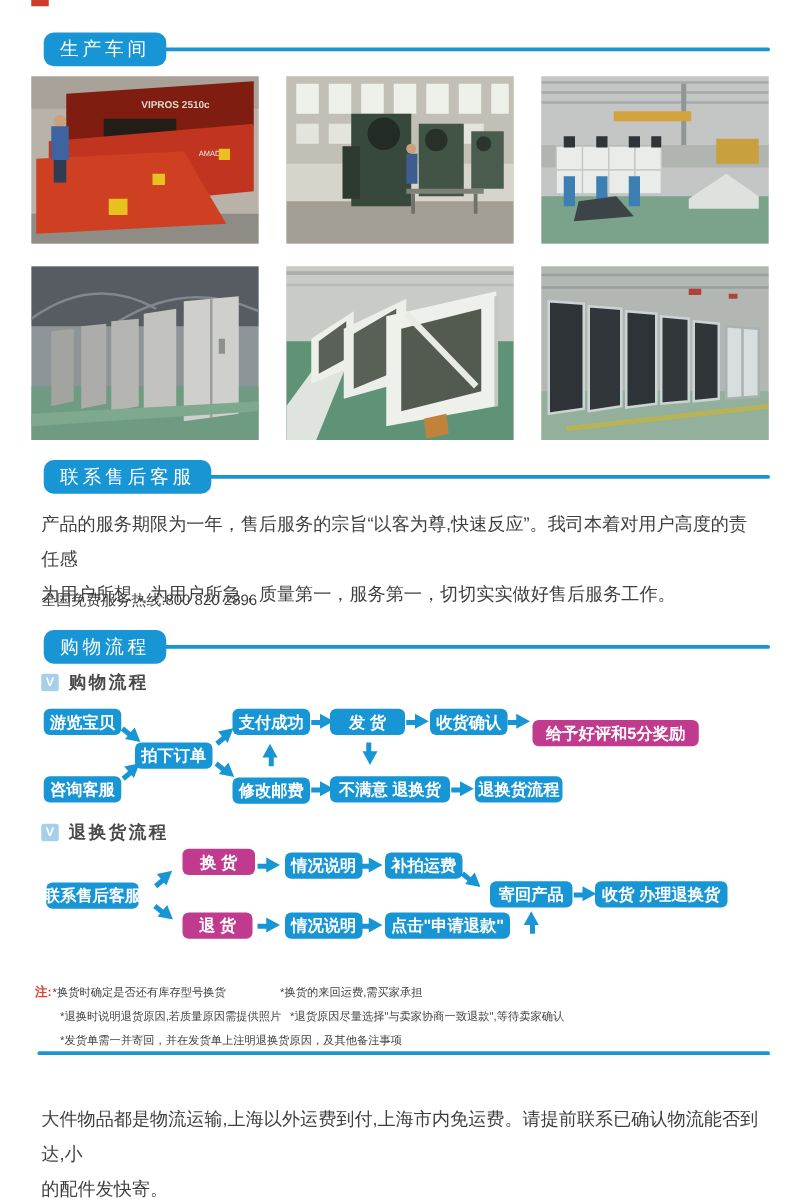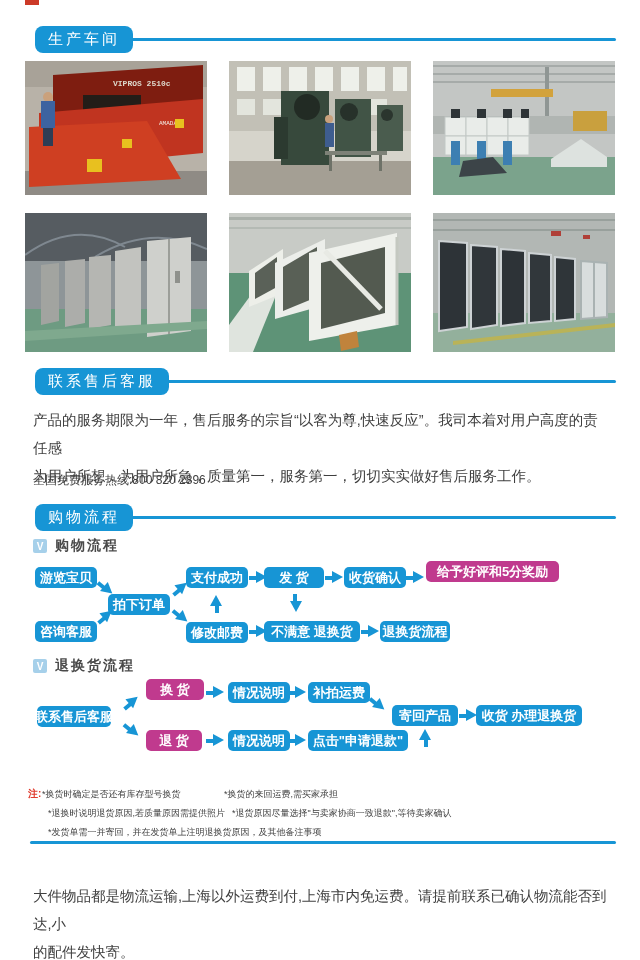--- a/index.html
+++ b/index.html
@@ -12,21 +12,21 @@
   body{font-family:"Liberation Sans","DejaVu Sans",sans-serif;}
   .page{position:relative;width:640px;height:960px;background:#ffffff;overflow:hidden;}
 
   
   .banner-row{position:absolute;left:35px;right:24px;display:flex;align-items:center;}
   .banner{background:var(--blue);color:#fff;font-weight:normal;font-size:15px;letter-spacing:3px;
           padding:4px 13px;border-radius:8px;white-space:nowrap;z-index:1;}
   .banner-line{flex:1;height:3px;background:var(--blue);margin-left:-5px;border-radius:2px;}
 
   
-  .photo{position:absolute;width:182px;overflow:hidden;background:#cfcfc8;font-family:Liberation Mono, monospace;}
+  .photo{position:absolute;width:182px;overflow:hidden;background:#cfcfc8;}
   .photo svg{display:block;width:100%;height:100%;}
 
   
   .para{position:absolute;left:33px;right:28px;color:var(--text);font-size:14.5px;line-height:28px;}
   .hotline{position:absolute;left:33px;color:var(--text);font-size:12px;}
 
   
   .subhead{position:absolute;left:33px;display:flex;align-items:center;gap:8px;}
   .vicon{width:14px;height:14px;background:#a6d0ea;color:#fff;font-size:10px;font-weight:bold;
          display:flex;align-items:center;justify-content:center;border-radius:2px;}
@@ -224,21 +224,21 @@
     <span class="vicon">V</span>
     <span class="subtitle">购物流程</span>
   </div>
 
   <div class="flow" style="top:560px;height:95px">
     <div class="fbox" style="left:35px;top:7px;width:62px">游览宝贝</div>
     <div class="fbox" style="left:108px;top:34px;width:62px">拍下订单</div>
     <div class="fbox" style="left:186px;top:7px;width:62px">支付成功</div>
     <div class="fbox" style="left:264px;top:7px;width:60px">发 货</div>
     <div class="fbox" style="left:344px;top:7px;width:62px">收货确认</div>
-    <div class="fbox mag" style="left:426px;top:1px;width:133px">给予好评和5分奖励</div>
+    <div class="fbox mag" style="left:426px;top:16px;width:133px">给予好评和5分奖励</div>
     <div class="fbox" style="left:35px;top:61px;width:62px">咨询客服</div>
     <div class="fbox" style="left:186px;top:62px;width:62px">修改邮费</div>
     <div class="fbox" style="left:264px;top:61px;width:96px">不满意 退换货</div>
     <div class="fbox" style="left:380px;top:61px;width:70px">退换货流程</div>
     <i class="arr" style="left:96px;top:22px;transform:rotate(40deg)"></i>
     <i class="arr" style="left:96px;top:50px;transform:rotate(-40deg)"></i>
     <i class="arr" style="left:171px;top:22px;transform:rotate(-40deg)"></i>
     <i class="arr" style="left:171px;top:50px;transform:rotate(40deg)"></i>
     <i class="arr" style="left:207px;top:37px;transform:rotate(-90deg)"></i>
     <i class="arr" style="left:249px;top:11px"></i>

